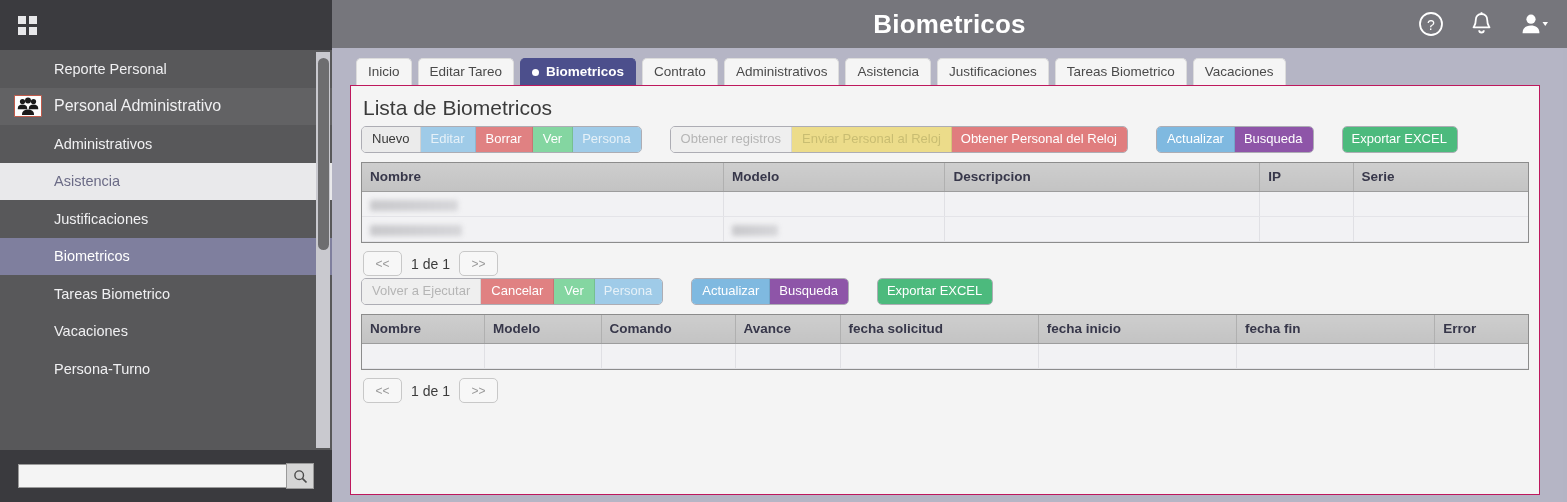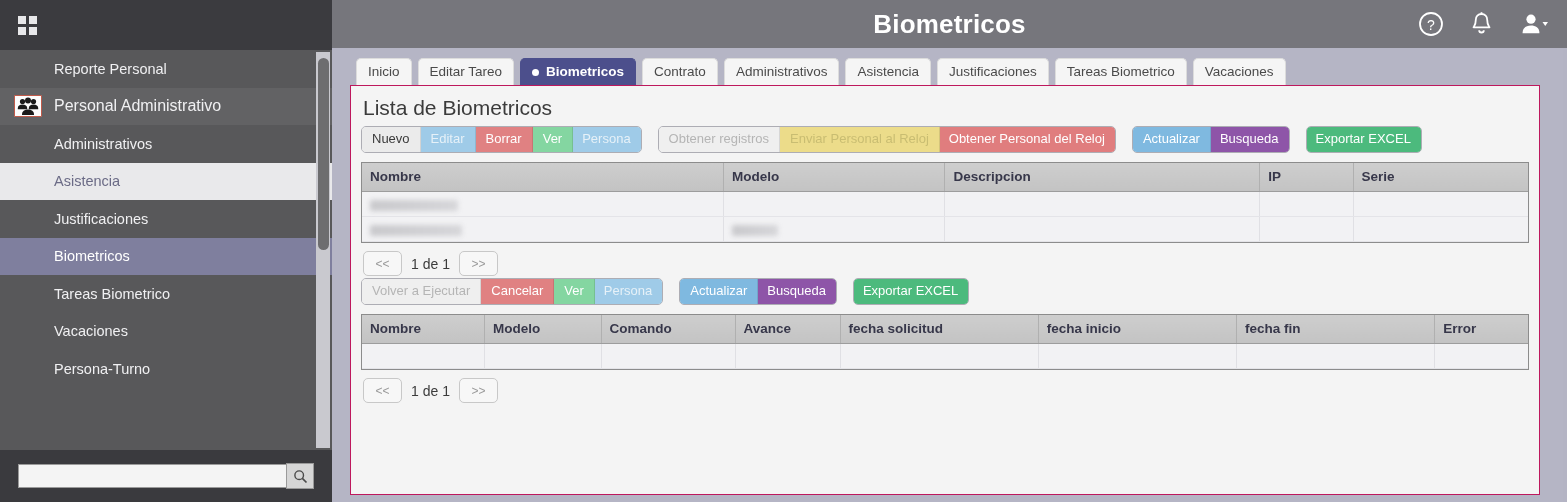--- a/index.html
+++ b/index.html
@@ -137,21 +137,21 @@
     border: 1px solid #be185d;
   }
   .panel-inner { padding: 8px 10px 0 10px; position: relative; height: 100%; }
 
   .section-title {
     font-size: 21px; color: #3b3b3b; font-weight: normal;
     margin: 2px 0 6px 2px;
   }
 
   
-  .btnrow { display: flex; align-items: center; gap: 16px; margin-bottom: 9px; }
+  .btnrow { display: flex; align-items: center; gap: 28px; margin-bottom: 9px; }
   .bgroup {
     display: flex; border-radius: 5px; overflow: hidden;
     border: 1px solid #adadb4;
   }
   .bgroup .b {
     font-size: 13px; line-height: 14px;
     padding: 5px 10px 6px 10px;
     border-right: 1px solid rgba(0,0,0,0.10);
     cursor: pointer; white-space: nowrap;
   }

